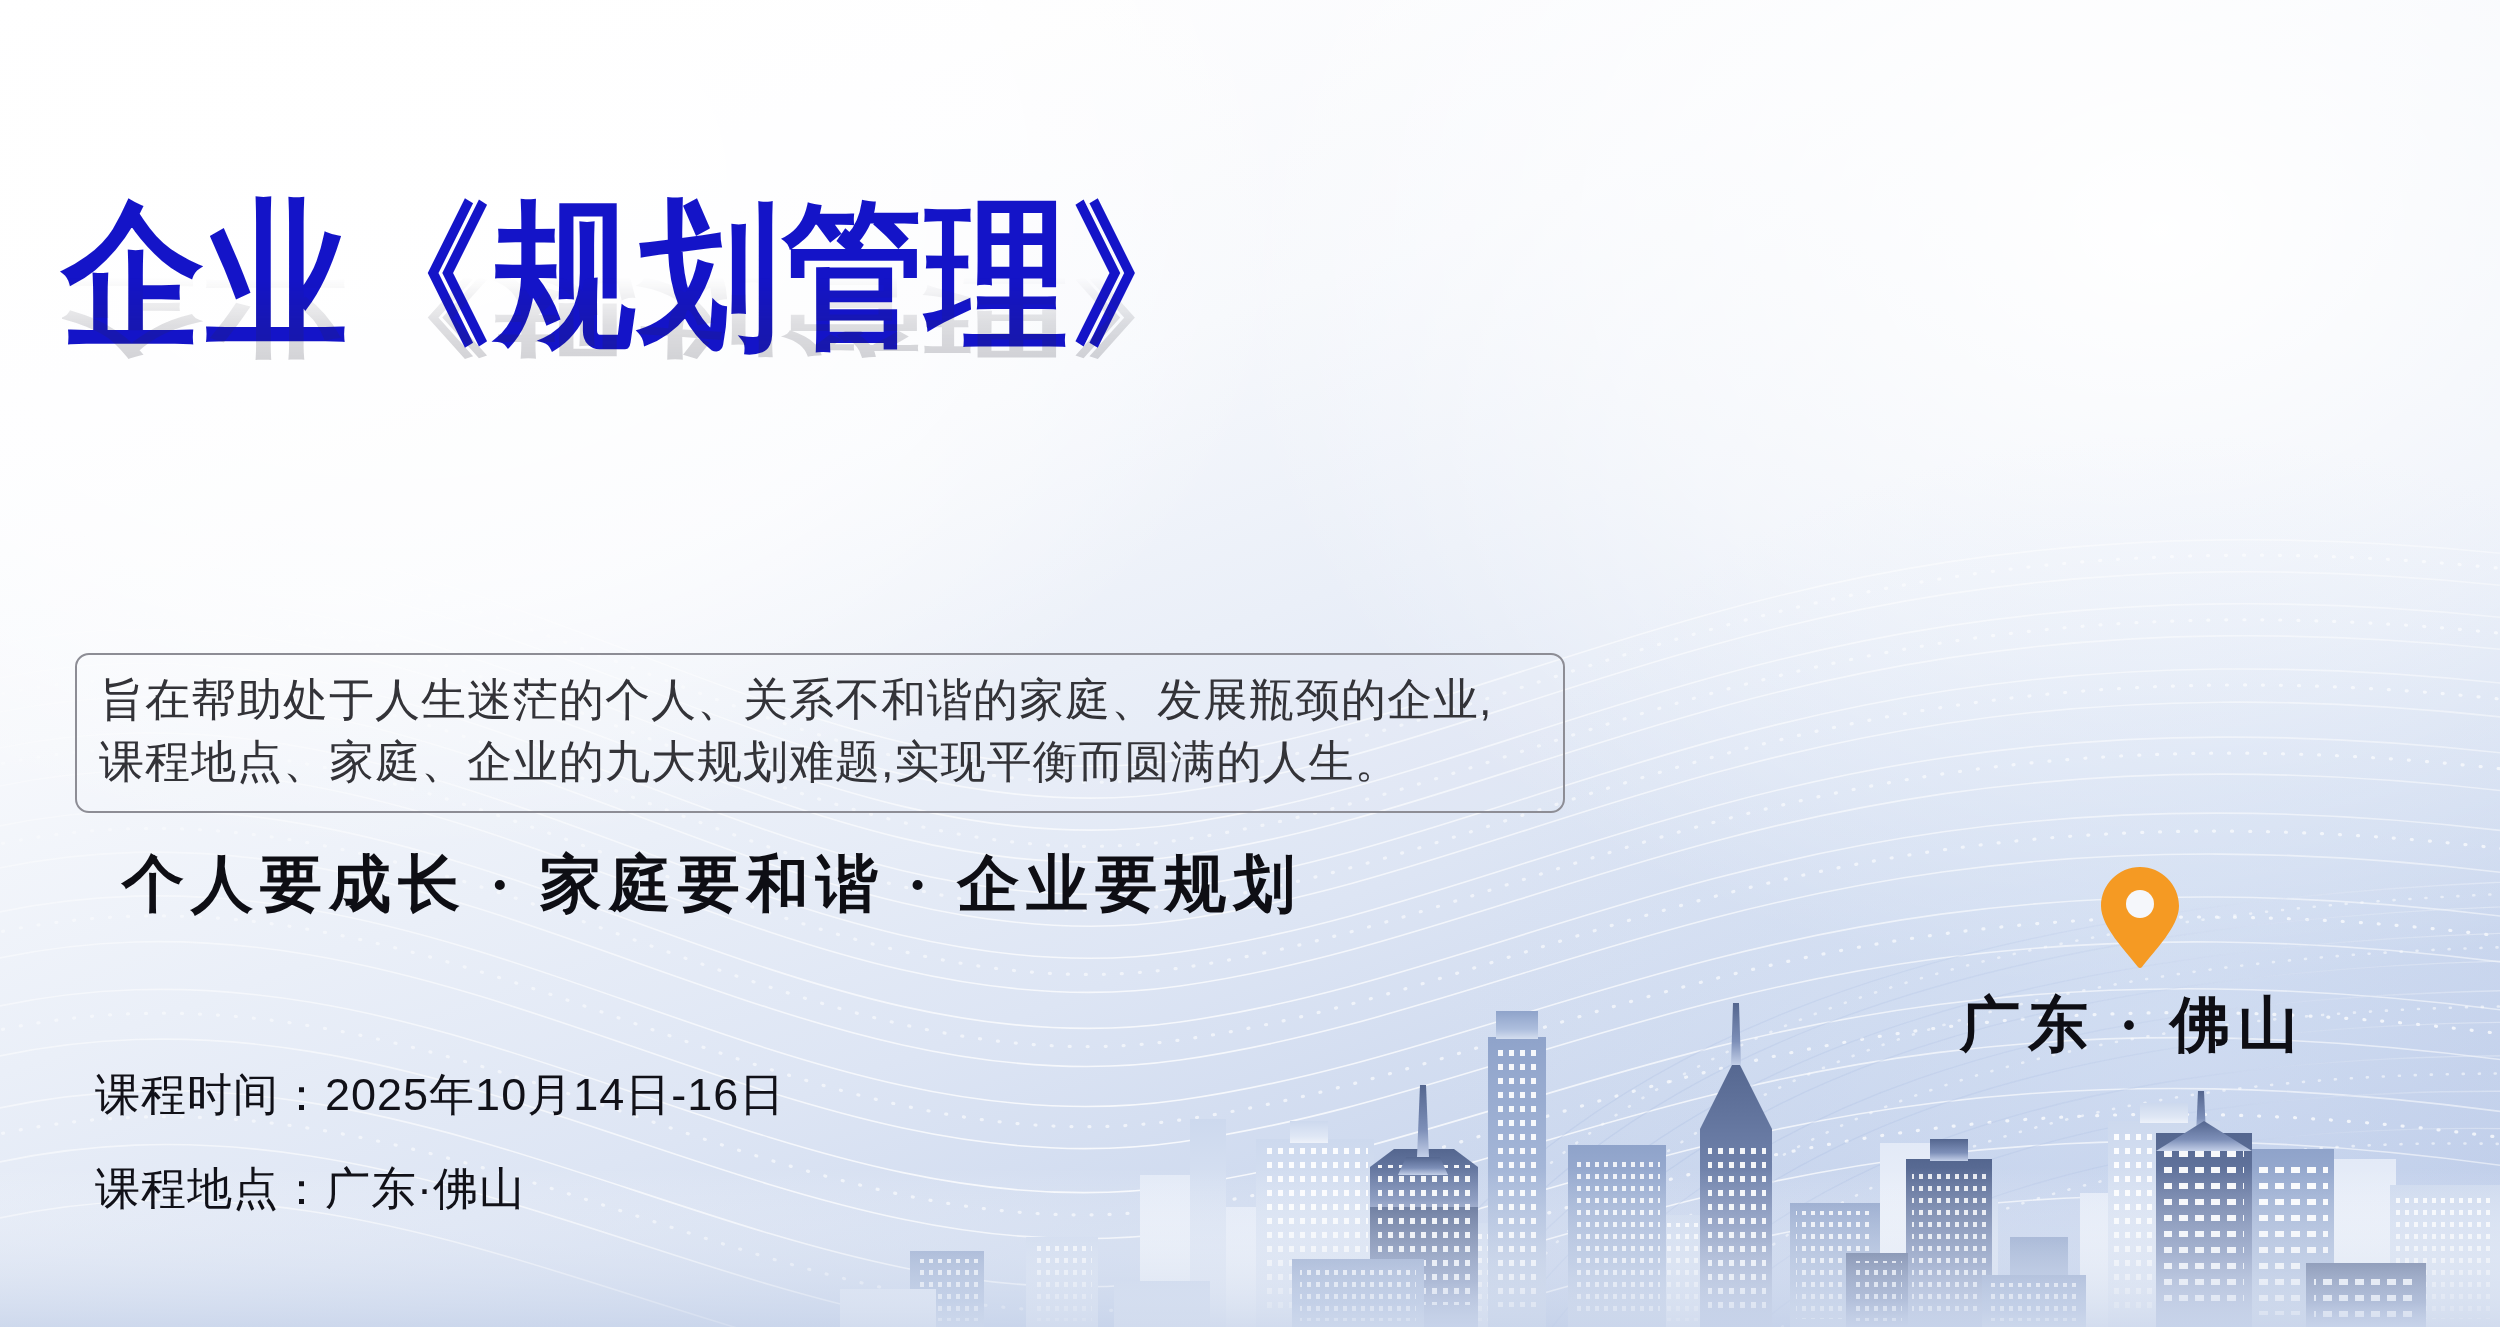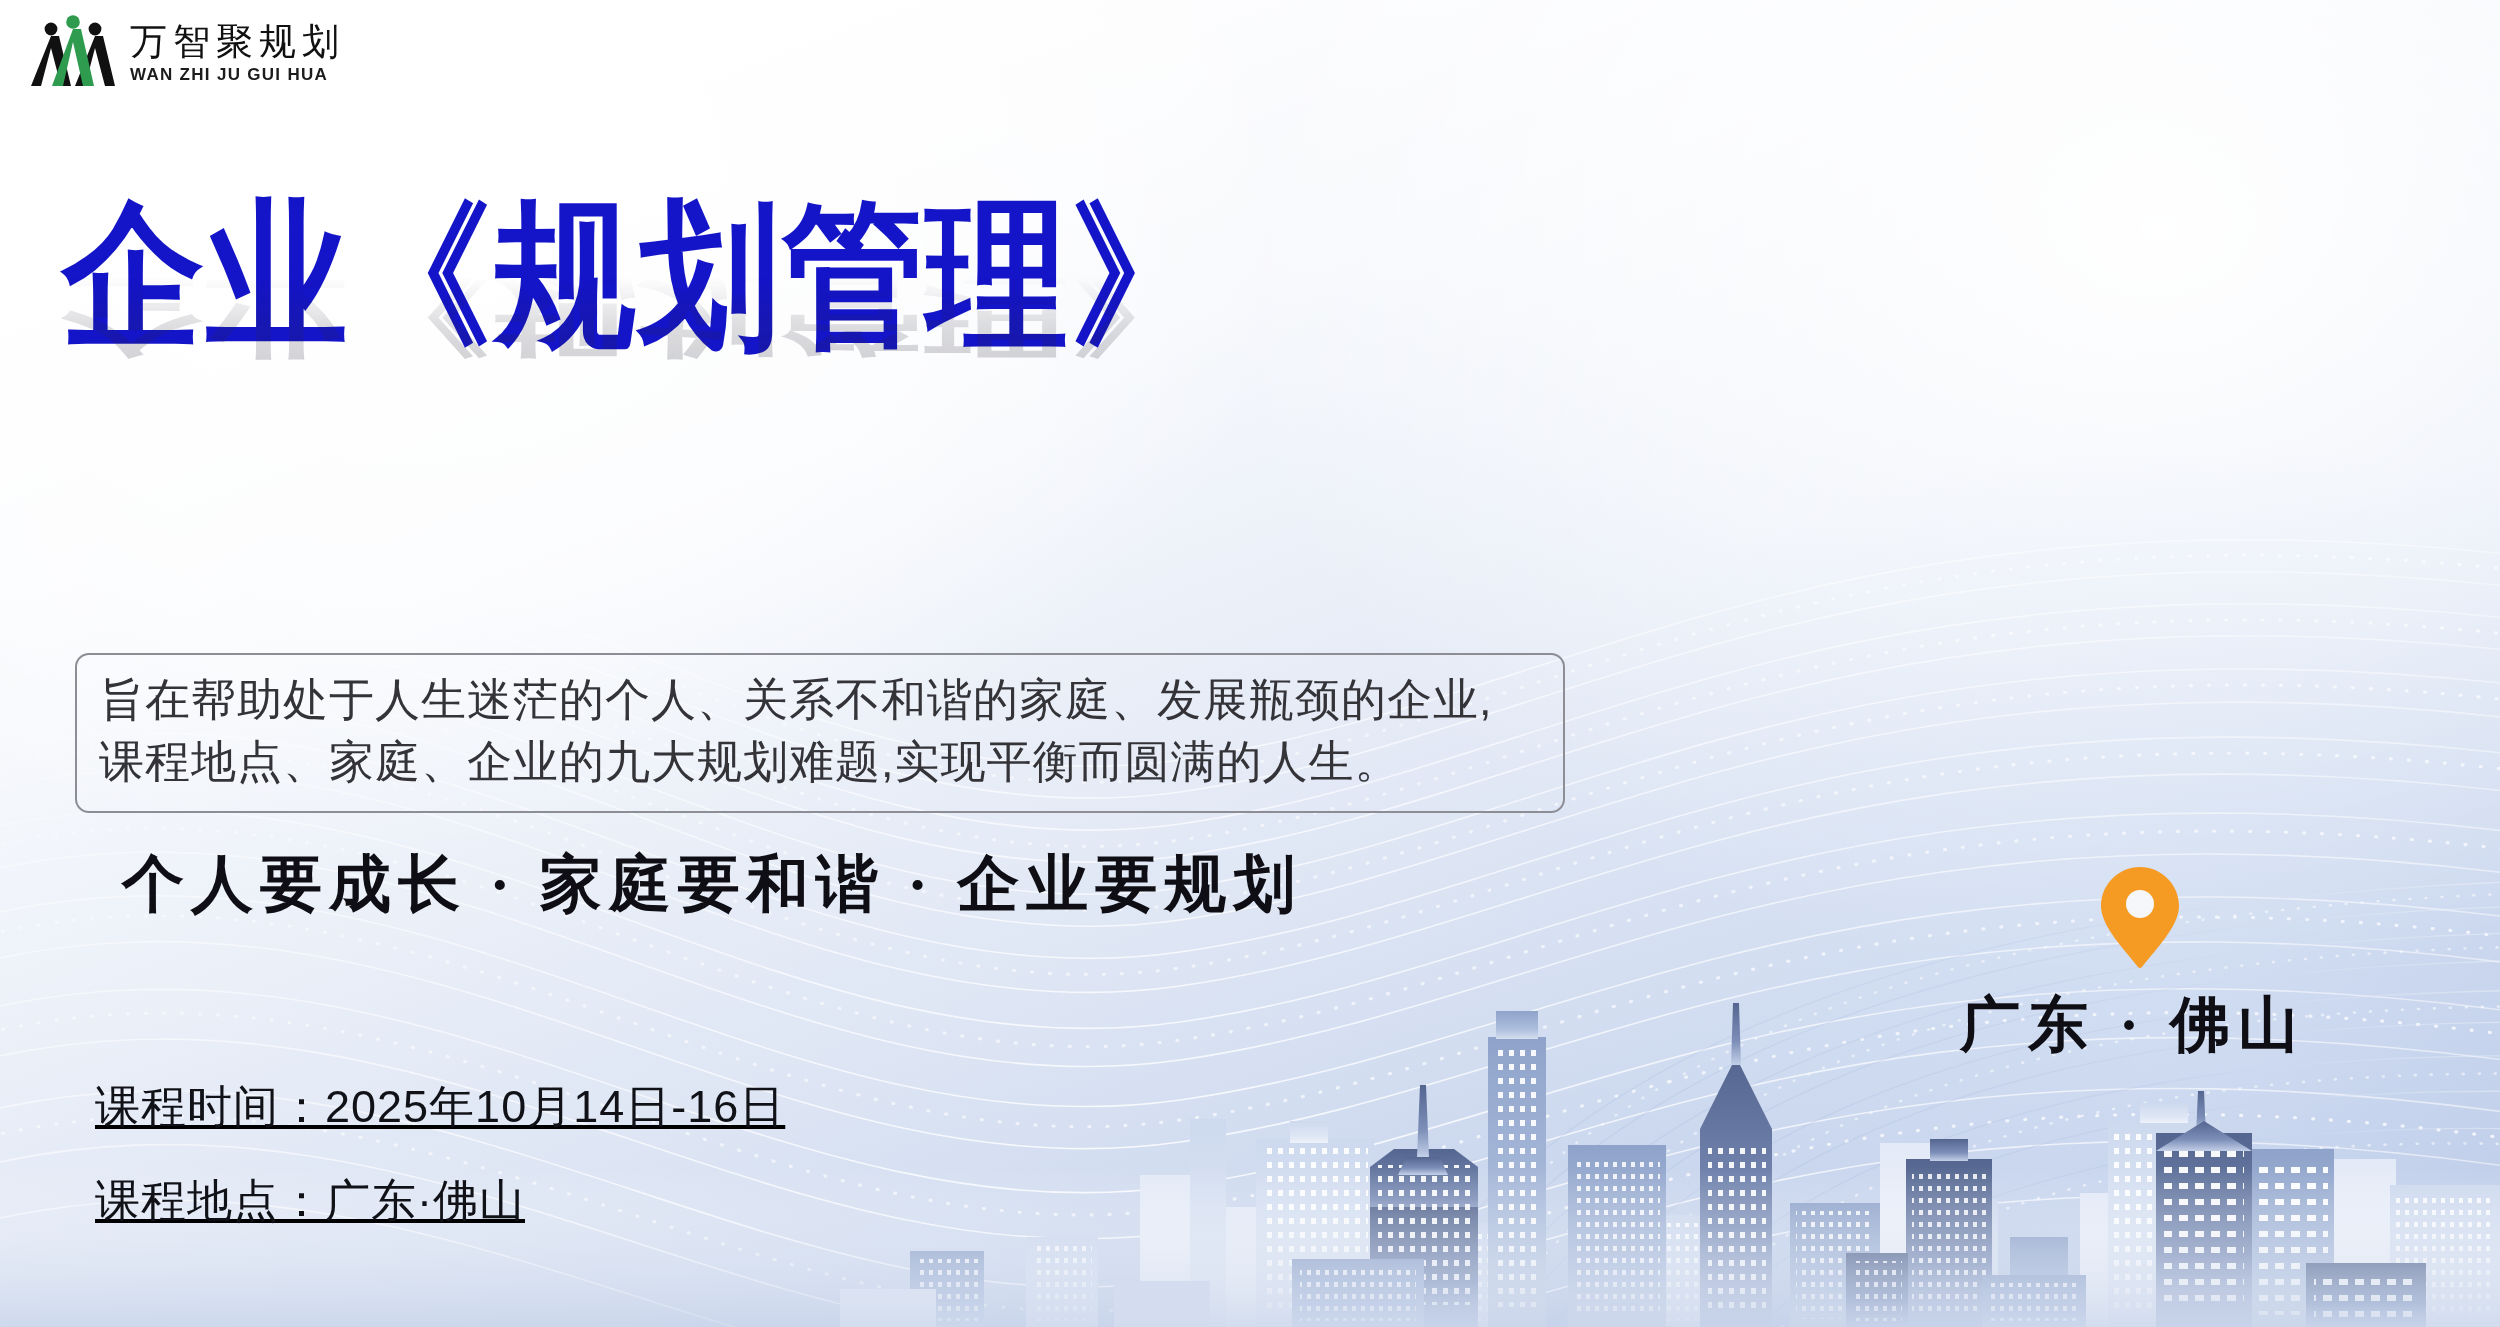--- a/index.html
+++ b/index.html
@@ -83,21 +83,21 @@
 
   
   .loc{position:absolute;left:1960px;top:865px;width:360px;text-align:left;}
   .pin{width:80px;height:104px;margin:0 auto 16px auto;display:block;}
   .loc-text{
     font-family:"Liberation Serif","DejaVu Serif",serif;
     font-size:60px;font-weight:bold;color:#0e0e14;letter-spacing:8px;white-space:nowrap;
   }
 
   
-  .info{position:absolute;left:95px;bottom:80px;text-decoration:underline;}
+  .info{position:absolute;left:95px;bottom:92px;}
   .info-line{
     font-family:"Liberation Sans","DejaVu Sans",sans-serif;
     font-size:45px;color:#111118;letter-spacing:1px;white-space:nowrap;margin-bottom:34px;
   }
   .info-line:last-child{margin-bottom:16px;}
 </style>
 </head>
 <body>
 
 <div class="banner">
@@ -309,37 +309,20 @@
         <rect x="2306" y="356" width="120" height="64" fill="url(#bDark)"></rect>
         <rect x="2314" y="366" width="104" height="48" fill="url(#winW)"></rect>
         <rect x="1114" y="374" width="96" height="46" fill="url(#bLight)"></rect>
         <rect x="840" y="382" width="96" height="38" fill="url(#bPale)"></rect>
       </g>
 
       <rect x="0" y="0" width="2500" height="420" fill="url(#fadeBottom)"></rect>
     </svg>
   </div>
 
-  <div class="logo">
-    <svg class="logo-mark" viewBox="0 0 86 78" xmlns="http://www.w3.org/2000/svg">
-
-      <circle cx="21" cy="15" r="6.4" fill="#111111"></circle>
-      <path d="M21 22 L29 22 L41 72 L31 72 L21 34 L11 72 L1 72 Z" fill="#111111"></path>
-
-      <circle cx="65" cy="15" r="6.4" fill="#111111"></circle>
-      <path d="M65 22 L73 22 L85 72 L75 72 L65 34 L55 72 L45 72 Z" fill="#111111"></path>
-
-      <circle cx="43" cy="8" r="6.8" fill="#2E9B4E"></circle>
-      <path d="M43 15 L51 15 L64 72 L53 72 L43 28 L33 72 L22 72 Z" fill="#2E9B4E"></path>
-    </svg>
-    <div class="logo-text">
-      <div class="logo-cn">万智聚规划</div>
-      <div class="logo-en">WAN ZHI JU GUI HUA</div>
-    </div>
-  </div>
 
   <div class="title-wrap">
     <div class="title">企业《规划管理》</div>
     <div class="title-reflect">企业《规划管理》</div>
   </div>
 
   <div class="desc-box">
     <div class="desc-line">旨在帮助处于人生迷茫的个人、关系不和谐的家庭、发展瓶颈的企业,</div>
     <div class="desc-line">课程地点、家庭、企业的九大规划难题,实现平衡而圆满的人生。</div>
   </div>

